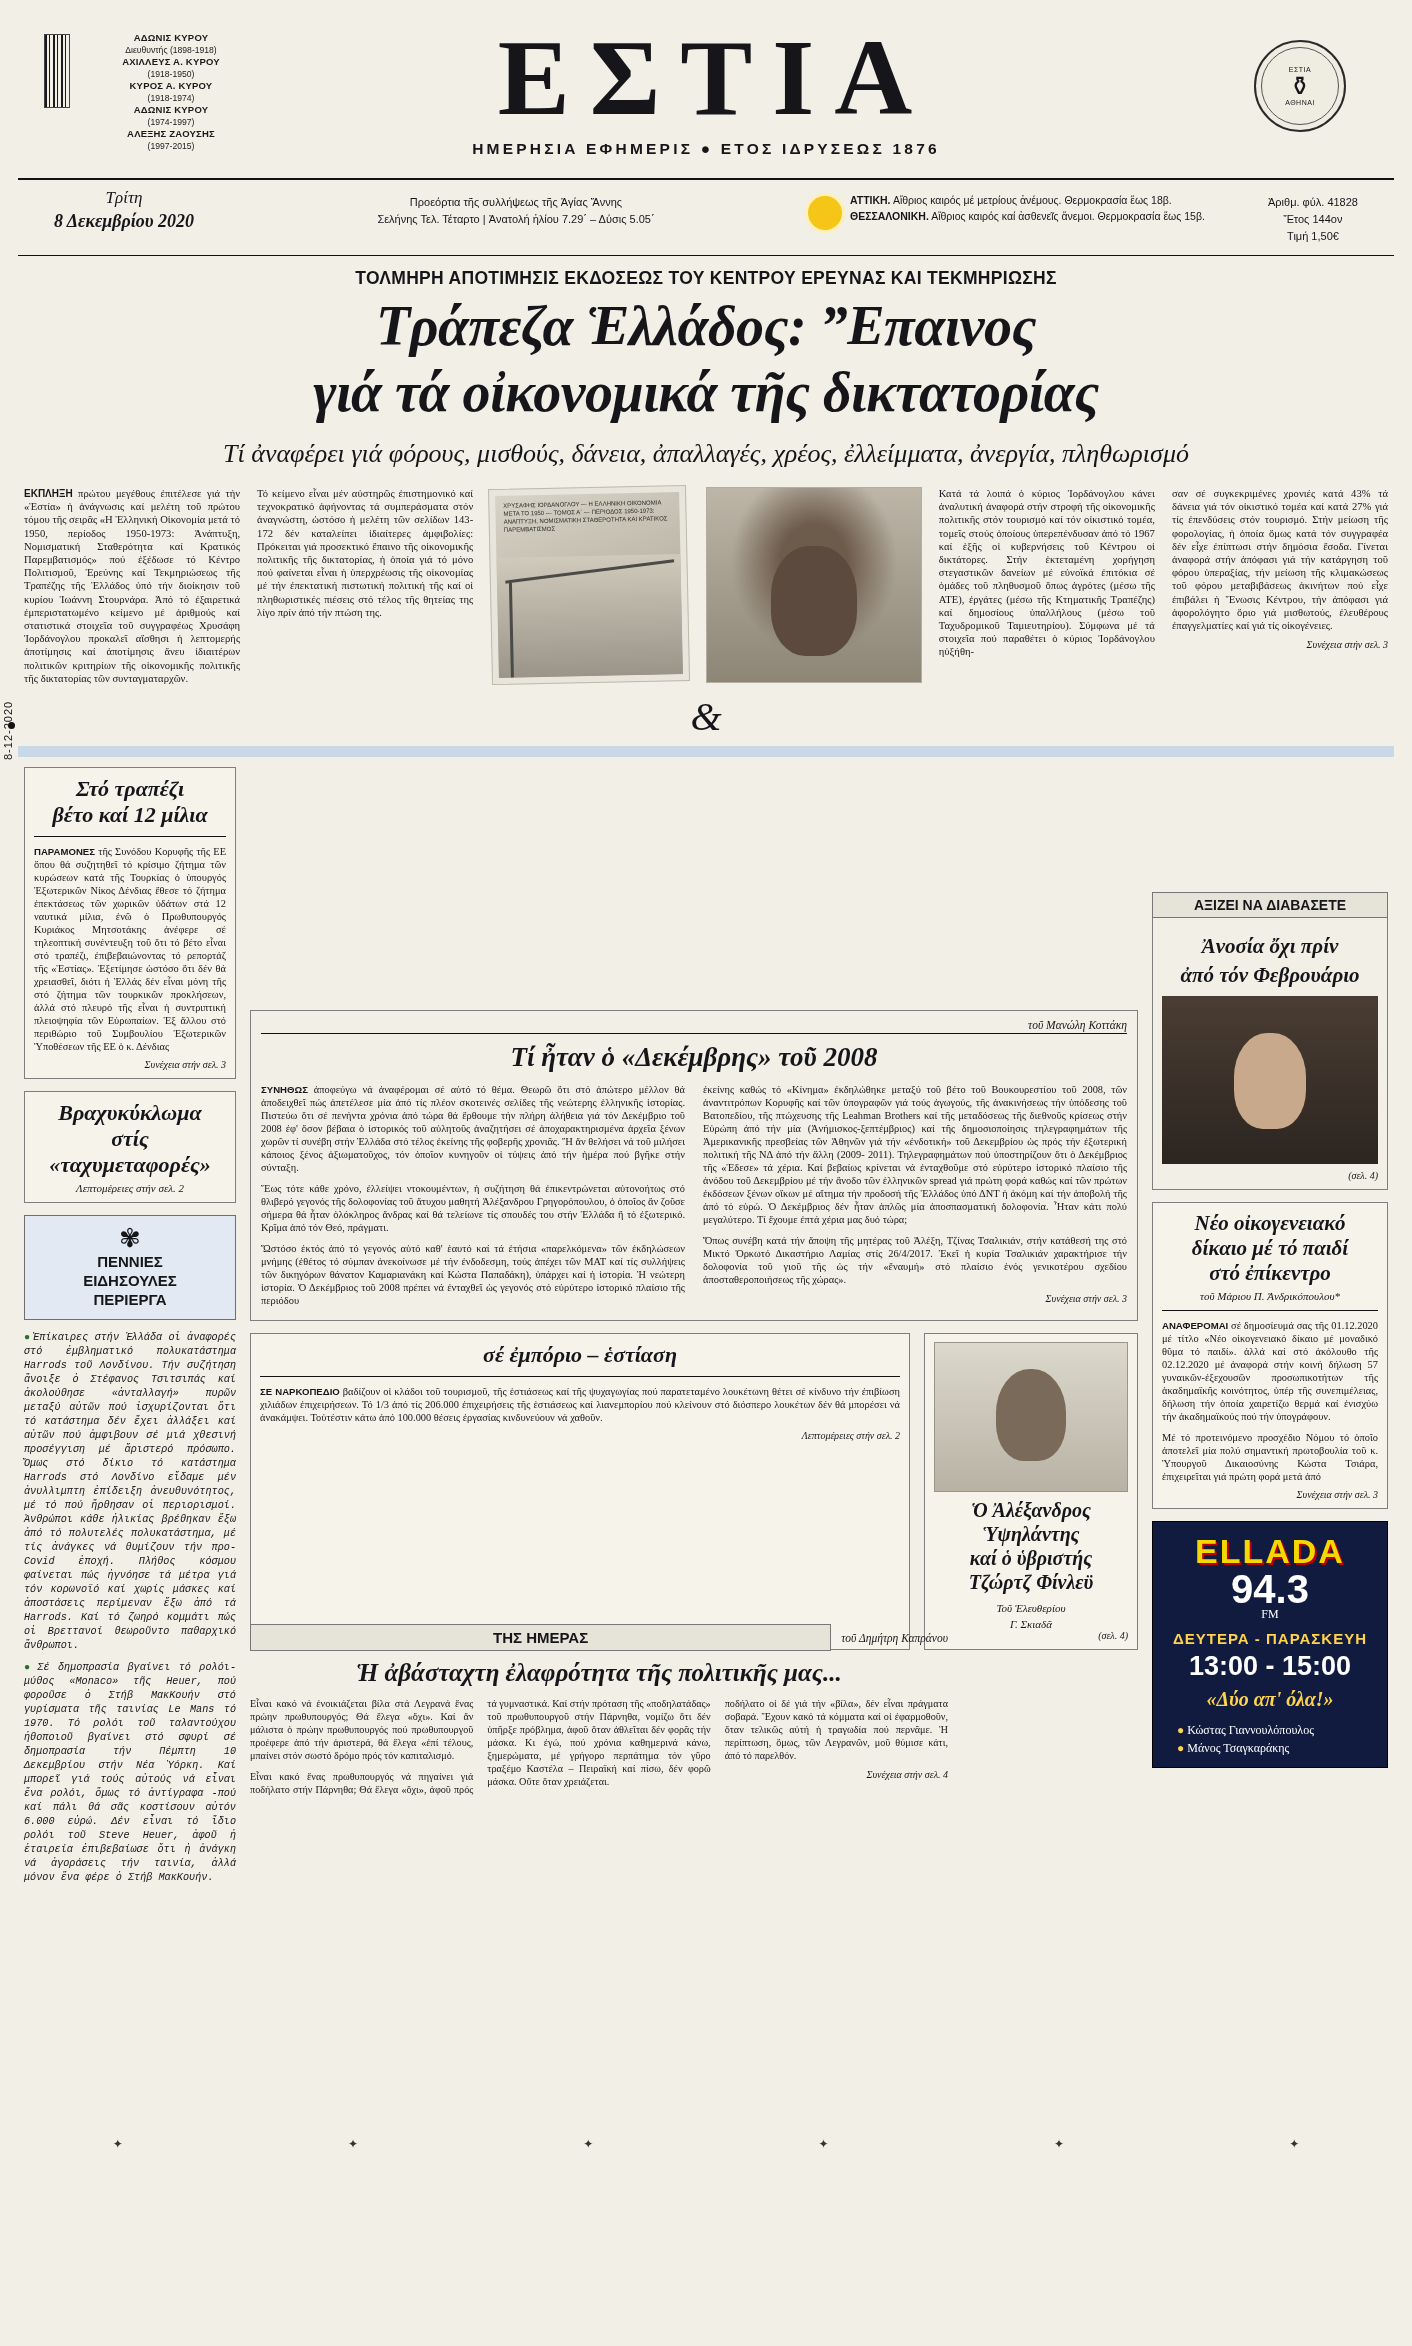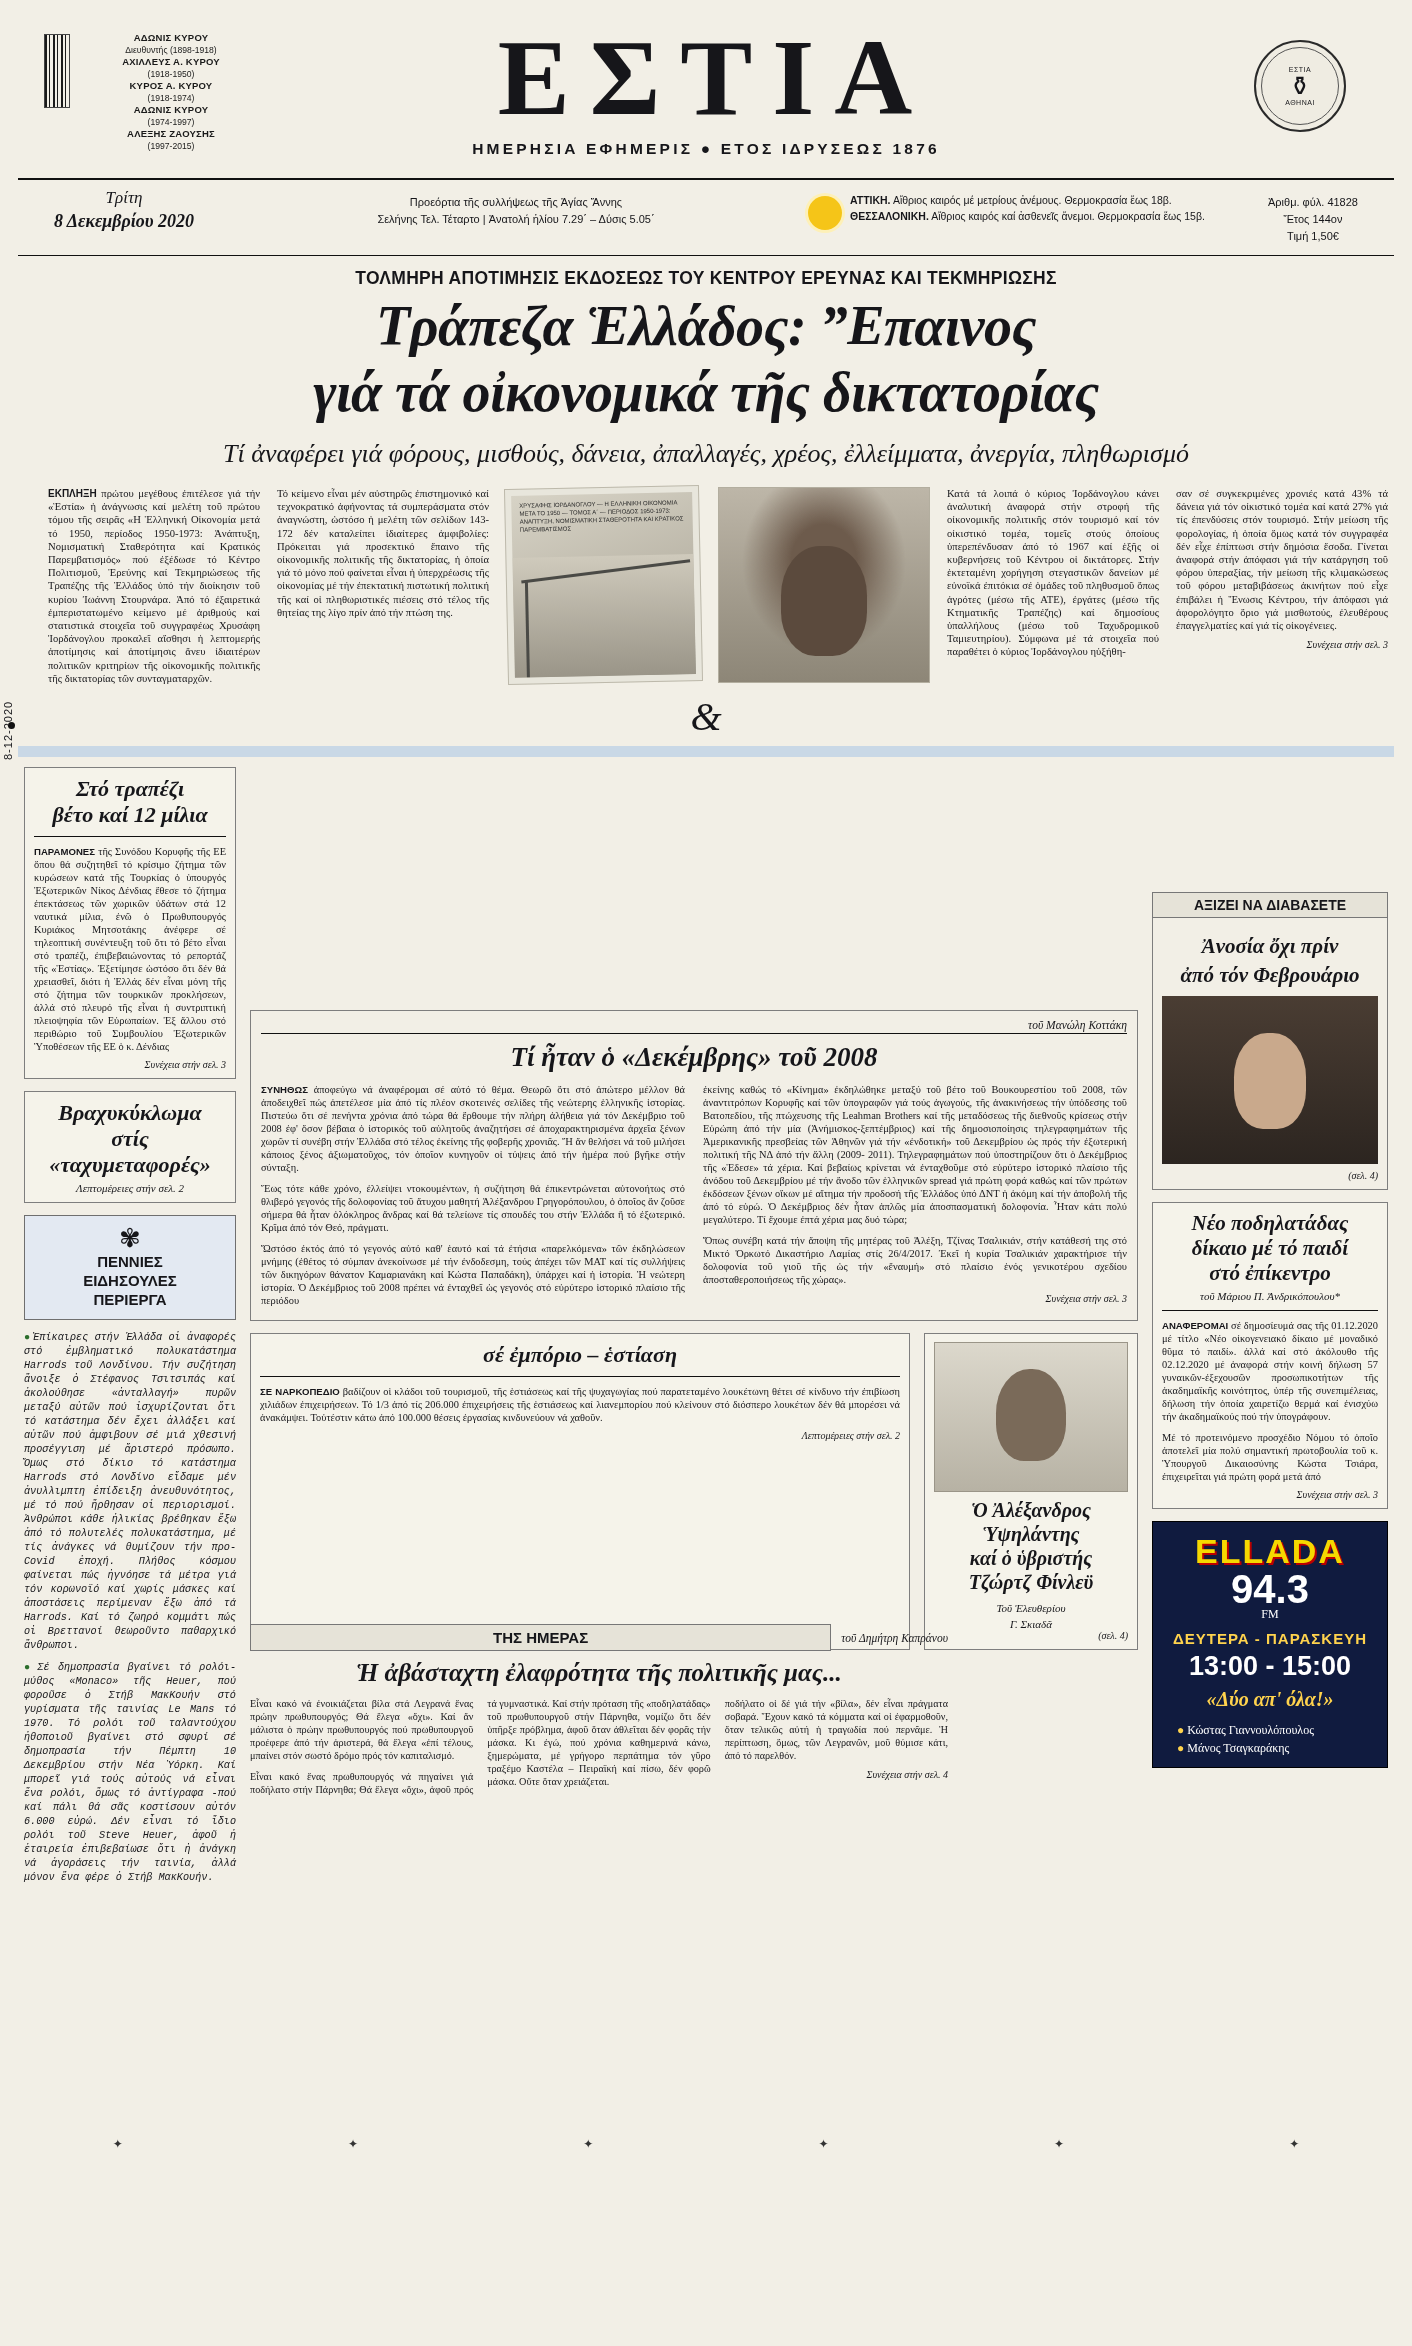--- a/index.html
+++ b/index.html
@@ -57,21 +57,21 @@
   .ib-right { width:150px; text-align:center; font-size:11px; line-height:17px; padding-top:6px;}
 
   
   .kicker { text-align:center; font-family:"Liberation Sans", sans-serif; font-weight:bold;
       font-size:17.5px; letter-spacing:.3px; margin:12px 0 6px; }
   .headline { text-align:center; font-size:56px; line-height:62px; font-weight:bold;
       font-style:italic; margin:4px 0 0; letter-spacing:-.5px;}
   .subhead { text-align:center; font-size:26px; font-style:italic; margin:16px 0 10px; }
 
   
-  .lead { display:flex; gap:17px; padding:8px 6px 4px;margin-left:24px; }
+  .lead { display:flex; gap:17px; padding:8px 6px 4px; }
   .lead-col { font-size:10.6px; line-height:13.2px; text-align:justify; }
   .lead-col.c1 { width:232px; }
   .lead-col.c4 { width:232px; }
   .lead-col .dropcap { font-weight:bold; font-family:"Liberation Sans", sans-serif; font-size:10px; }
   .lead-img-a { width:212px; height:196px; position:relative; transform:rotate(-1.2deg);
      background:#e8e6dc; border:1px solid #bdb9ab; padding:6px; }
   .lead-img-a .inner { width:100%; height:100%; background:linear-gradient(160deg,#d7d3c6,#b9b4a6 60%,#8e8a7e);
      position:relative; overflow:hidden;}
   .book-txt { position:absolute; top:6px; left:8px; right:8px; font-size:6px; line-height:8px;
      font-family:"Liberation Sans", sans-serif; color:#2b2b2b;}
@@ -331,21 +331,21 @@
     <div class="col-right">
       <div class="rbox-title">ΑΞΙΖΕΙ ΝΑ ΔΙΑΒΑΣΕΤΕ</div>
       <div style="border:1px solid #7e7e7e; border-top:none; padding:8px 9px;">
         <div class="rbox-head">Ἀνοσία ὄχι πρίν</div>
         <div class="rbox-head" style="margin-top:-4px;">ἀπό τόν Φεβρουάριο</div>
         <div class="photo-r"></div>
         <div class="pageref">(σελ. 4)</div>
       </div>
 
       <div class="box" style="margin-top:12px;">
-        <div class="box-title" style="font-size:21px;line-height:25px;">Νέο ποδηλατάδας</div>
+        <div class="box-title" style="font-size:21px;line-height:25px;">Νέο οἰκογενειακό</div>
         <div class="box-title" style="font-size:21px;line-height:25px;">δίκαιο μέ τό παιδί</div>
         <div class="box-title" style="font-size:21px;line-height:25px;">στό ἐπίκεντρο</div>
         <div class="box-sub">τοῦ Μάριου Π. Ἀνδρικόπουλου*</div>
         <div class="hr-line"></div>
         <div class="small">
           <span class="bold-lead">ΑΝΑΦΕΡΟΜΑΙ</span><span> σέ δημοσίευμά σας τῆς 01.12.2020 μέ τίτλο «Νέο οἰκογενειακό δίκαιο μέ μοναδικό θῦμα τό παιδί». ἀλλά καί στό ἀκόλουθο τῆς 02.12.2020 μέ ἀναφορά στήν κοινή δήλωση 57 γυναικῶν-ἐξεχουσῶν προσωπικοτήτων τῆς ἀκαδημαϊκῆς κοινότητος, ὑπέρ τῆς συνεπιμέλειας, δήλωση τήν ὁποία χαιρετίζω θερμά καί ἐνισχύω τήν ἀκαδημαϊκούς πού τήν ὑπογράφουν.</span>
           <p style="margin:8px 0 0;">Μέ τό προτεινόμενο προσχέδιο Νόμου τό ὁποῖο ἀποτελεῖ μία πολύ σημαντική πρωτοβουλία τοῦ κ. Ὑπουργοῦ Δικαιοσύνης Κώστα Τσιάρα, ἐπιχειρεῖται γιά πρώτη φορά μετά ἀπό</p>
         </div>
         <div class="cont">Συνέχεια στήν σελ. 3</div>
       </div>

